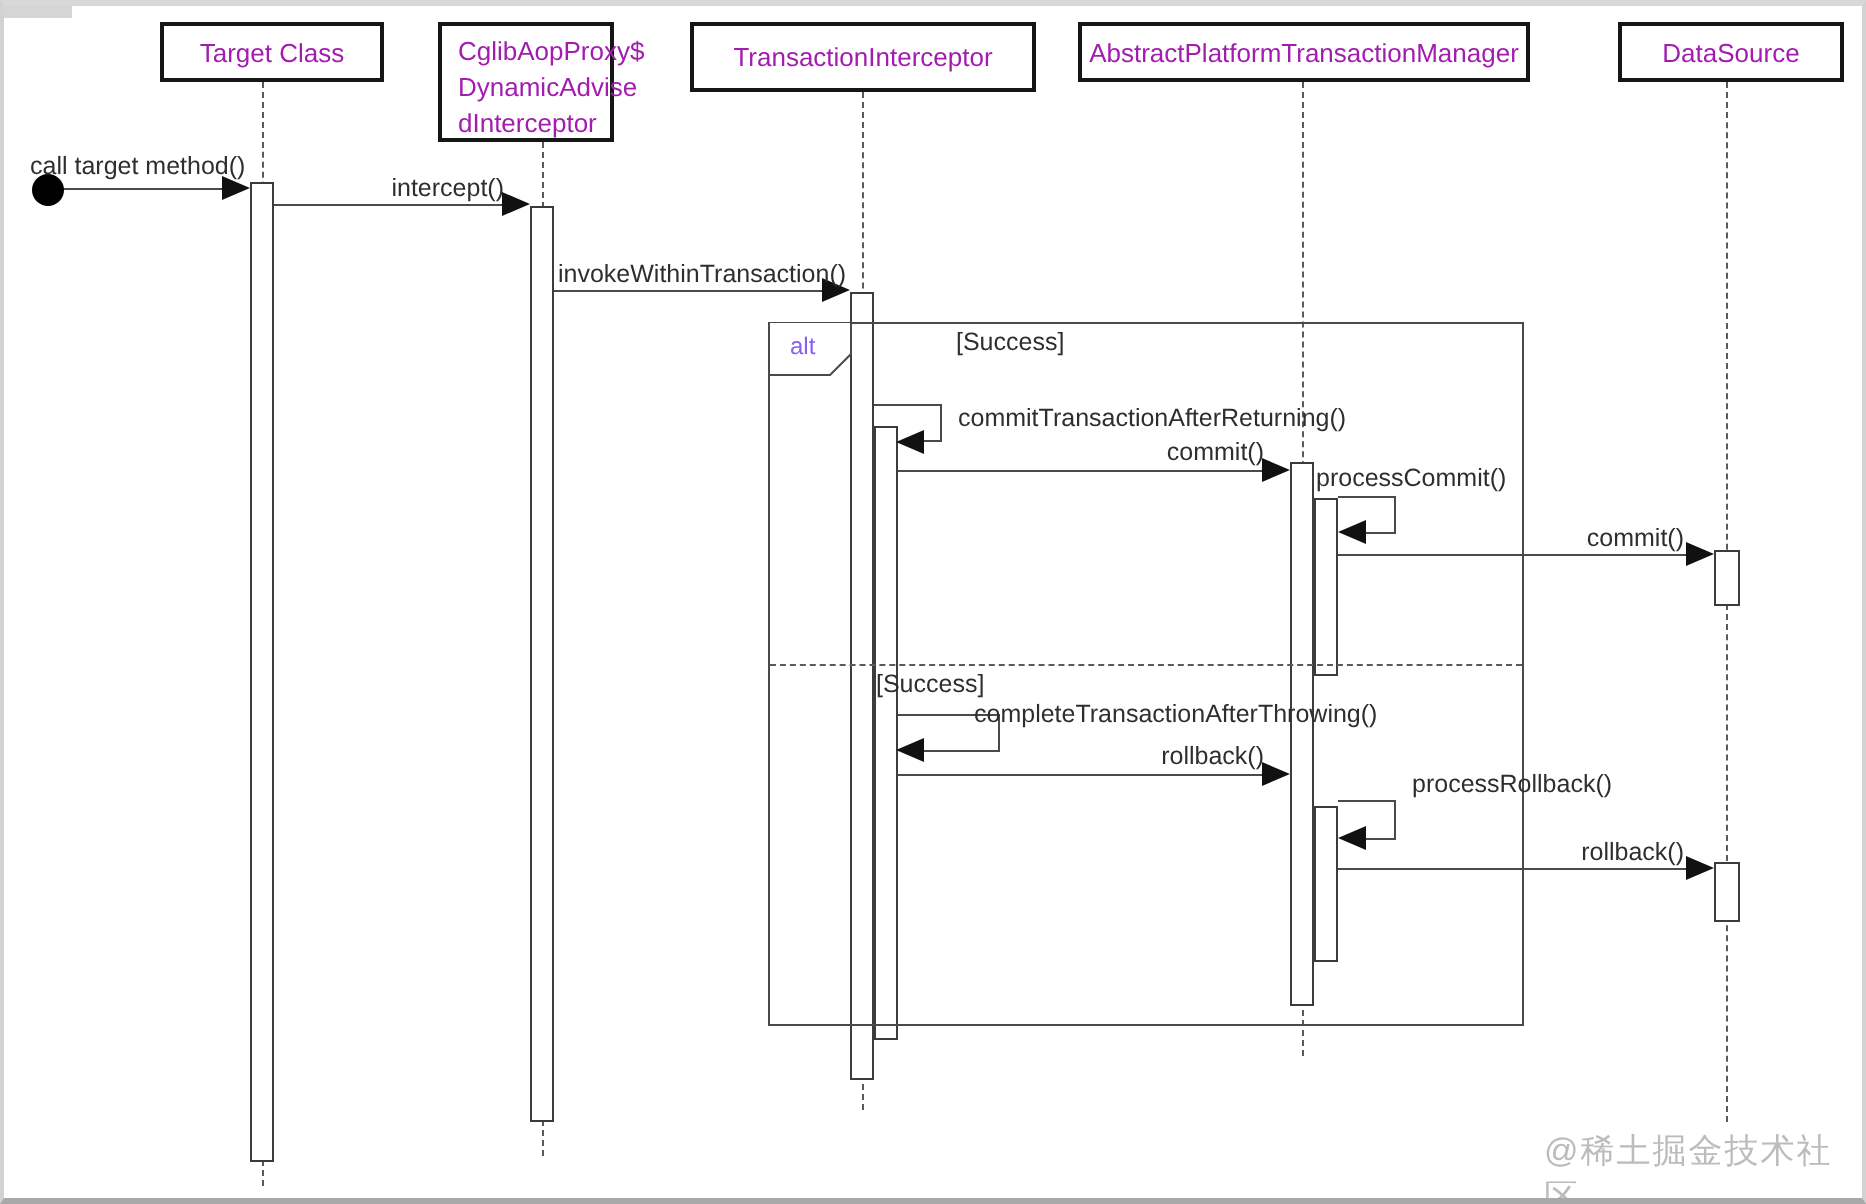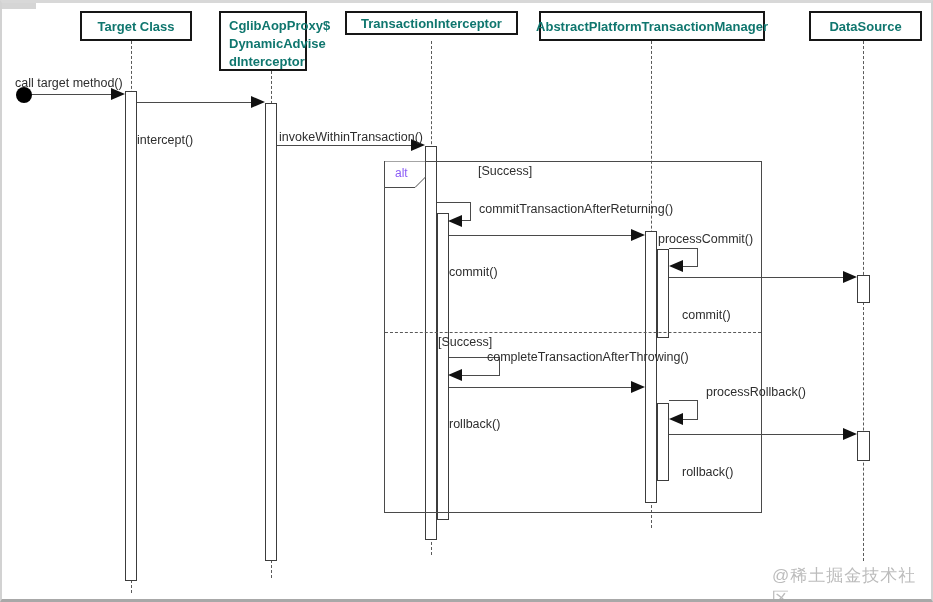--- a/index.html
+++ b/index.html
@@ -7,53 +7,53 @@
     position:relative;width:933px;height:602px;background:#ffffff;
     font-family:"Liberation Sans","DejaVu Sans",sans-serif;
     box-sizing:border-box;
     border:2px solid #d2d2d2;border-bottom:3px solid #a8a8a8;border-top:3px solid #d8d8d8;
     overflow:hidden;
   }
   .corner-artifact{position:absolute;left:0;top:0;width:34px;height:6px;background:#c3c3c3;opacity:.7;}
   .head{
     position:absolute;background:#fff;border:2px solid #161616;box-sizing:border-box;
     display:flex;align-items:center;justify-content:center;
-    font-size:13px;color:#0f766e;z-index:4;text-align:center;font-weight:bold;
+    font-size:13px;color:#a21caf;z-index:4;text-align:center;
   }
   .head.multiline{justify-content:flex-start;align-items:flex-start;padding:4px 0 0 8px;
     text-align:left;line-height:18px;white-space:pre-line;}
   .lifeline{position:absolute;width:0;border-left:1px dashed #5a5a5a;z-index:1;}
   .activation{position:absolute;background:#fff;border:1px solid #3c3c3c;box-sizing:border-box;z-index:3;}
   .altframe{position:absolute;border:1px solid #4a4a4a;box-sizing:border-box;z-index:5;}
   .divider{position:absolute;height:0;border-top:1px dashed #5a5a5a;z-index:5;}
   .mline{position:absolute;height:0;border-top:1px solid #4a4a4a;z-index:6;}
   .vline{position:absolute;width:0;border-left:1px solid #4a4a4a;z-index:6;}
   .arrow-r{position:absolute;width:0;height:0;border-top:6px solid transparent;
     border-bottom:6px solid transparent;border-left:14px solid #111;z-index:7;}
   .arrow-l{position:absolute;width:0;height:0;border-top:6px solid transparent;
     border-bottom:6px solid transparent;border-right:14px solid #111;z-index:7;}
   .mlabel{position:absolute;font-size:12.5px;color:#2e2e2e;white-space:nowrap;z-index:8;}
-  .center{text-align:left;margin-top:46px;}
+  .center{text-align:right;}
   .guard{position:absolute;font-size:12.5px;color:#2e2e2e;z-index:8;white-space:nowrap;}
   .start-node{position:absolute;width:16px;height:16px;background:#000;border-radius:50%;z-index:7;}
   .alt-op{position:absolute;z-index:9;}
   .alt-op .alt-text{position:absolute;left:11px;top:5px;font-size:12px;color:#8b5cf6;}
   .watermark{position:absolute;font-size:17px;color:#bcbcbc;letter-spacing:1px;z-index:9;}
 </style>
 </head>
 <body>
 
 <div id="canvas">
   <div class="corner-artifact"></div>
 
   <div class="head" style="left:78px;top:8px;width:112px;height:30px;">Target Class</div>
   <div class="head multiline" style="left:217px;top:8px;width:88px;height:60px;">CglibAopProxy$
 DynamicAdvise
 dInterceptor</div>
-  <div class="head" style="left:343px;top:8px;width:173px;height:24px;">TransactionInterceptor</div>
+  <div class="head" style="left:343px;top:8px;width:173px;height:35px;">TransactionInterceptor</div>
   <div class="head" style="left:537px;top:8px;width:226px;height:30px;">AbstractPlatformTransactionManager</div>
   <div class="head" style="left:807px;top:8px;width:113px;height:30px;">DataSource</div>
 
   <div class="lifeline" style="left:129px;top:38px;height:552px;"></div>
   <div class="lifeline" style="left:269px;top:68px;height:507px;"></div>
   <div class="lifeline" style="left:429px;top:38px;height:514px;"></div>
   <div class="lifeline" style="left:649px;top:38px;height:487px;"></div>
   <div class="lifeline" style="left:861px;top:38px;height:520px;"></div>
 
   <div class="activation" style="left:123px;top:88px;width:12px;height:490px;"></div>

